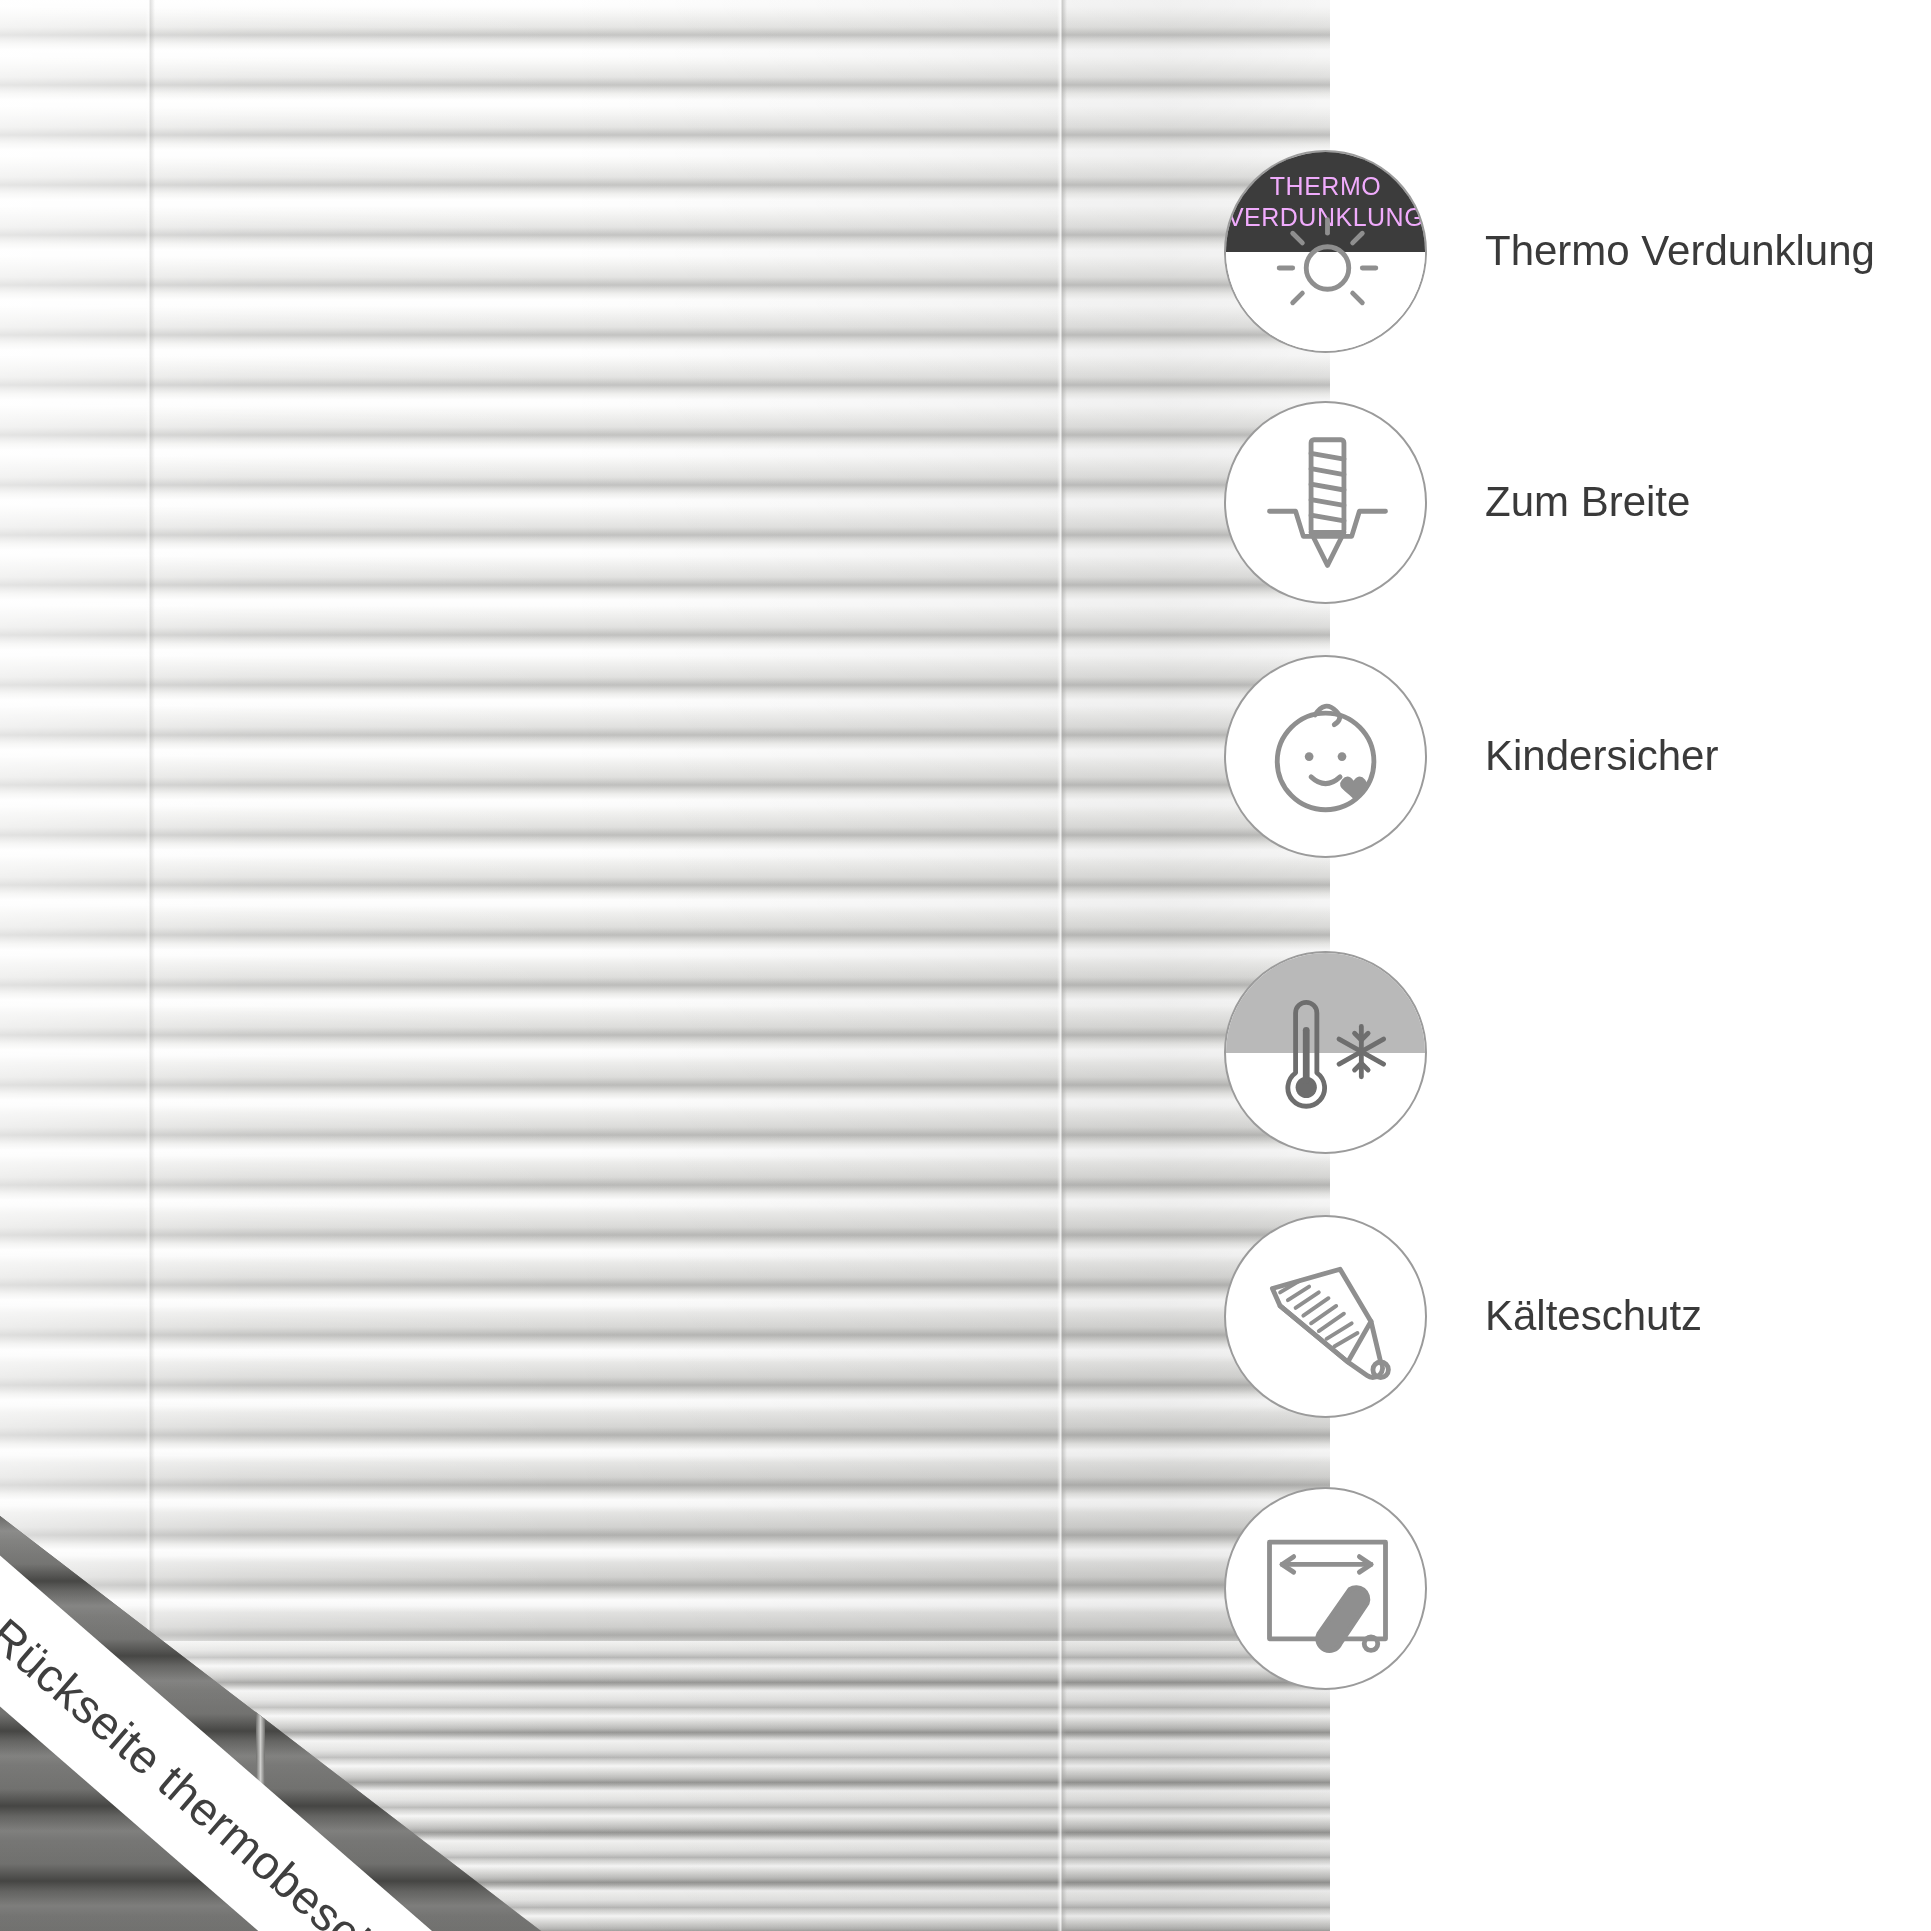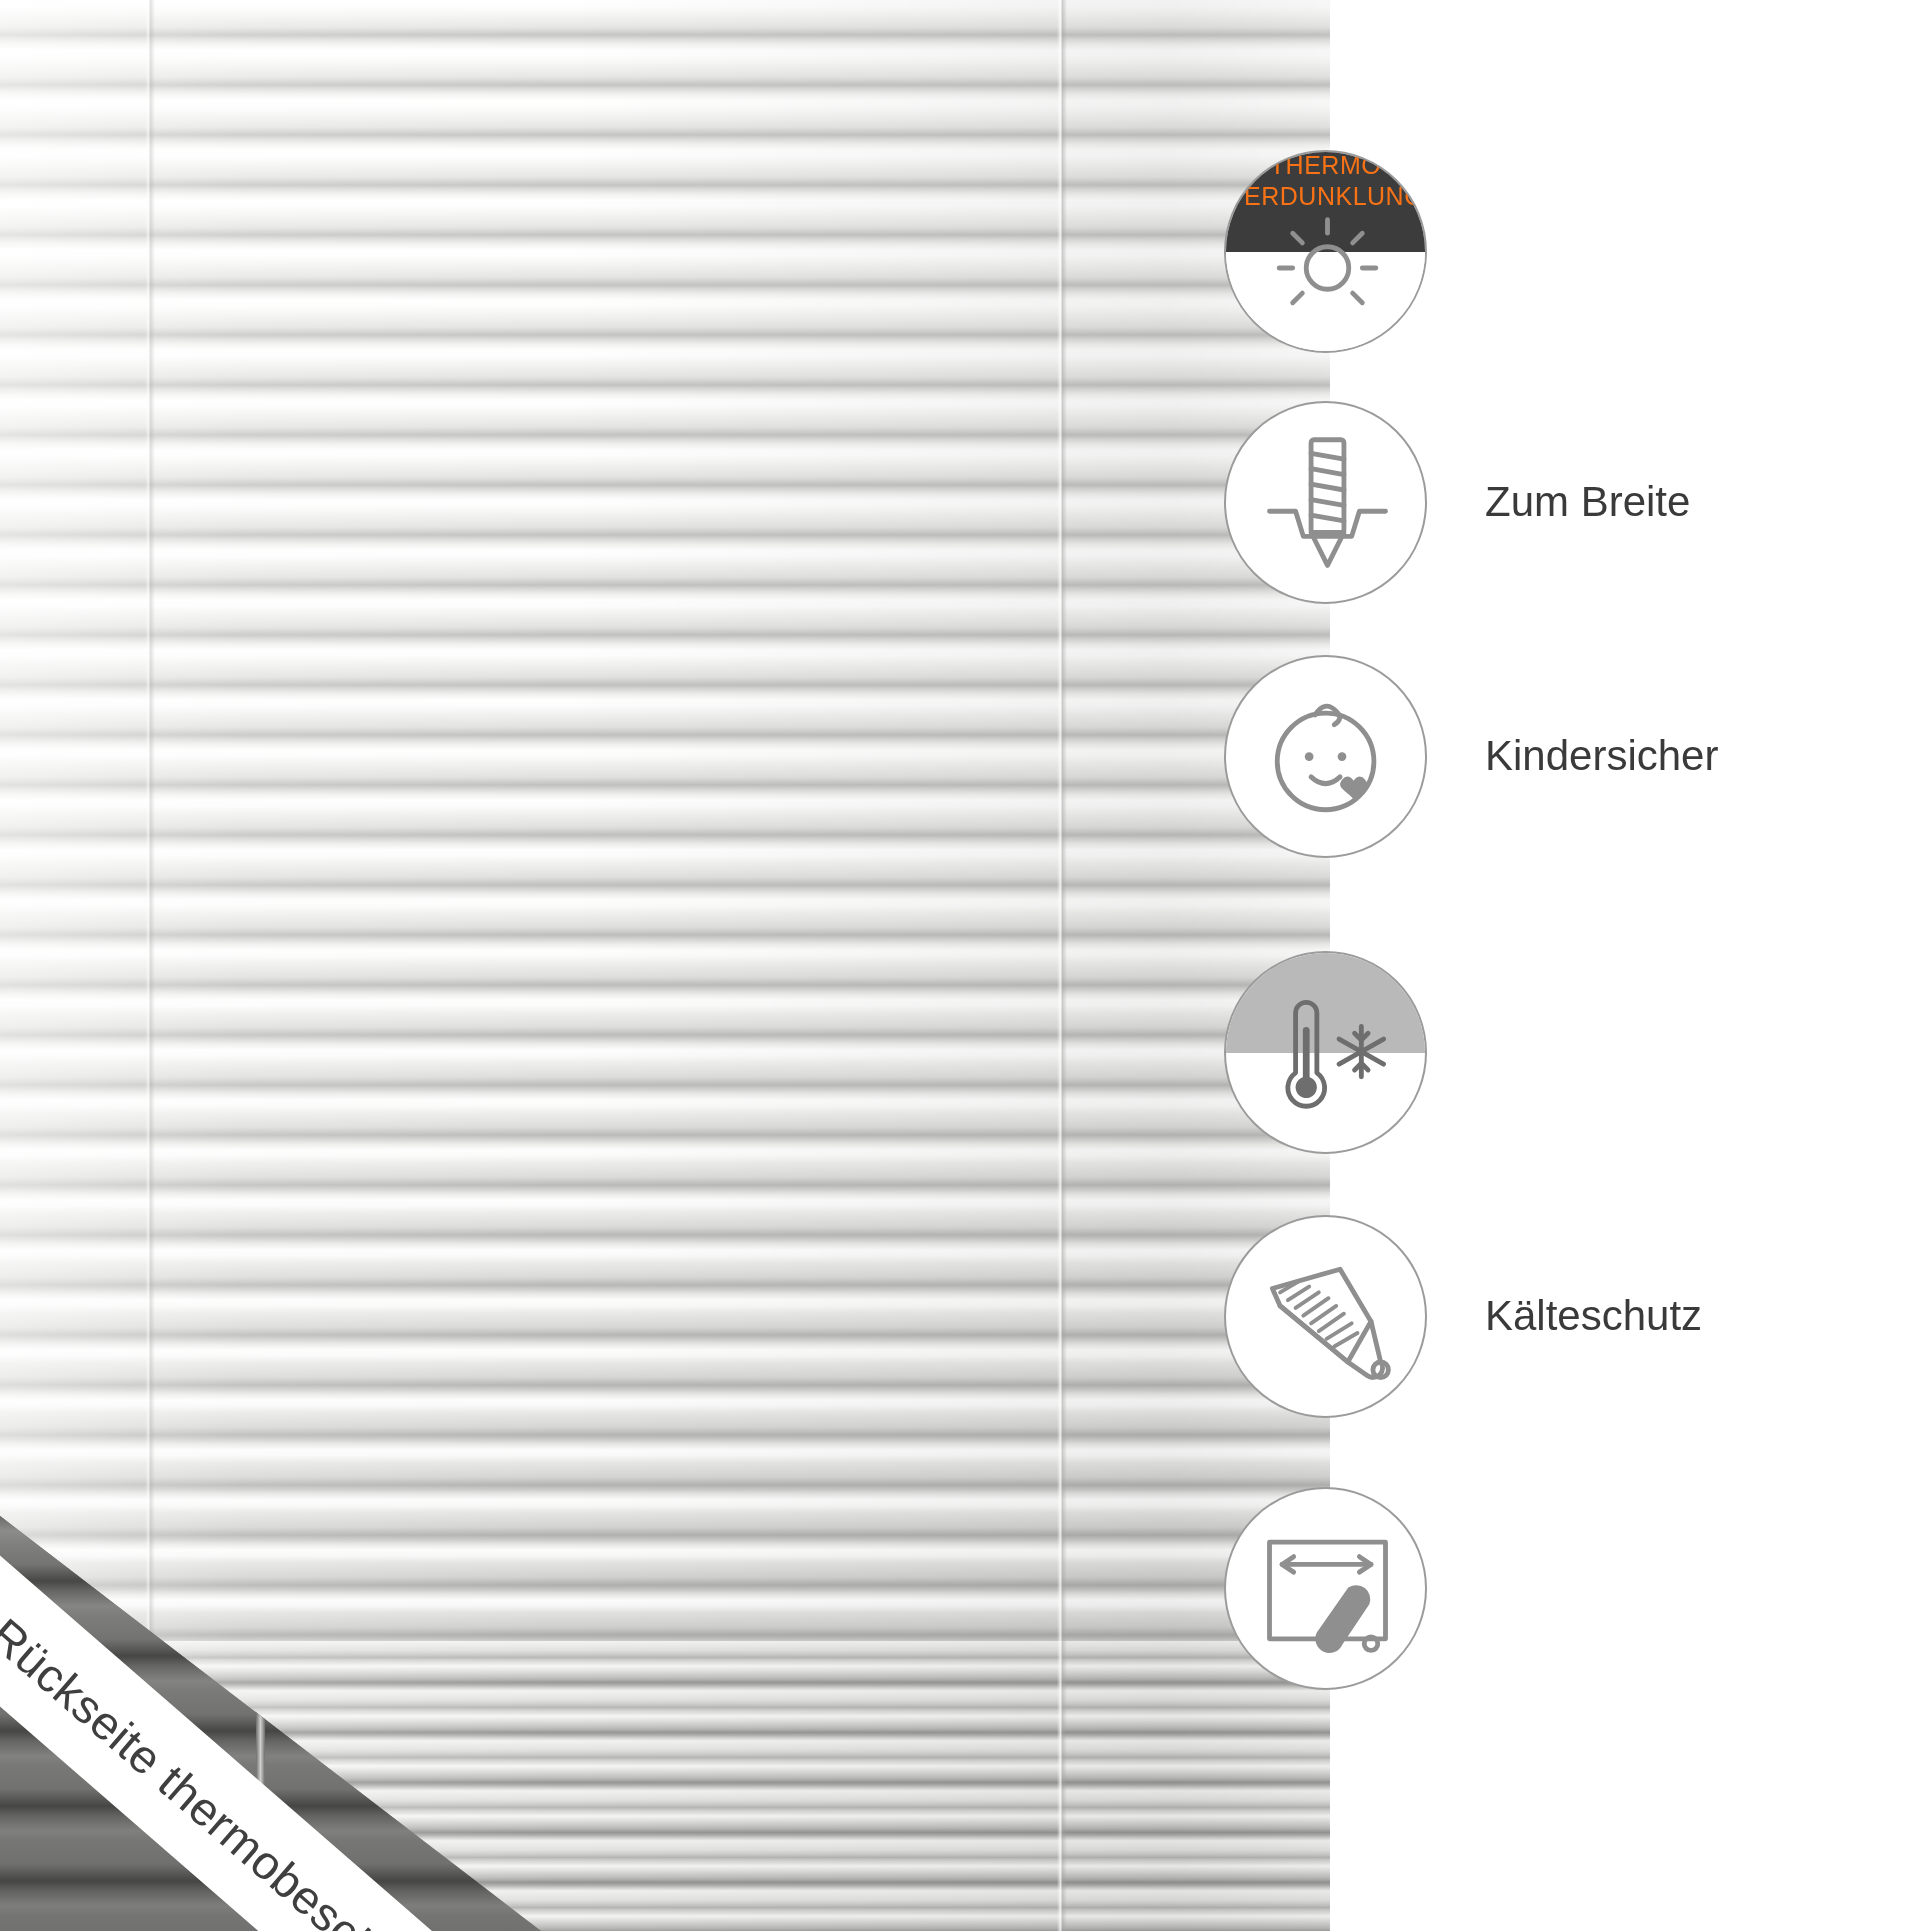--- a/index.html
+++ b/index.html
@@ -194,24 +194,25 @@
     white-space: nowrap;
   }
 
   
   .badge-top-dark {
     position: absolute;
     left: 0; top: 0;
     width: 100%;
     height: 50%;
     background: #3c3c3c;
-    color: #f97316;
+    color: #f0abfc;
     display: flex;
     flex-direction: column;
     align-items: center;
+    justify-content: center;
     gap: 3.9px;
   }
   .badge-top-dark span {
     font-size: 25px;
     letter-spacing: 0.5px;
     line-height: 1.08;
   }
   .badge-bottom-white {
     position: absolute;
     left: 0; bottom: 0;
@@ -267,20 +268,21 @@
             <line x1="105" y1="84" x2="105" y2="70"></line>
             <line x1="131" y1="94" x2="141" y2="84"></line>
             <line x1="141" y1="120" x2="155" y2="120"></line>
             <line x1="79" y1="94" x2="69" y2="84"></line>
             <line x1="69" y1="120" x2="55" y2="120"></line>
             <line x1="131" y1="146" x2="141" y2="156"></line>
             <line x1="79" y1="146" x2="69" y2="156"></line>
           </g>
         </svg>
       </div>
+      <div class="feat-label">Thermo Verdunklung</div>
     </div>
 
     <div class="feature" style="top:401px;">
       <div class="badge">
         <svg width="203" height="203" viewBox="0 0 210 210">
           <g stroke="#8f8f8f" stroke-width="5" fill="none" stroke-linecap="round" stroke-linejoin="round">
             <path d="M45 112 L72 112 L80 138 L130 138 L138 112 L165 112"></path>
             <rect x="88" y="38" width="34" height="96" rx="3"></rect>
             <path d="M88 134 L105 168 L122 134"></path>
             <line x1="88" y1="52" x2="122" y2="58"></line>

